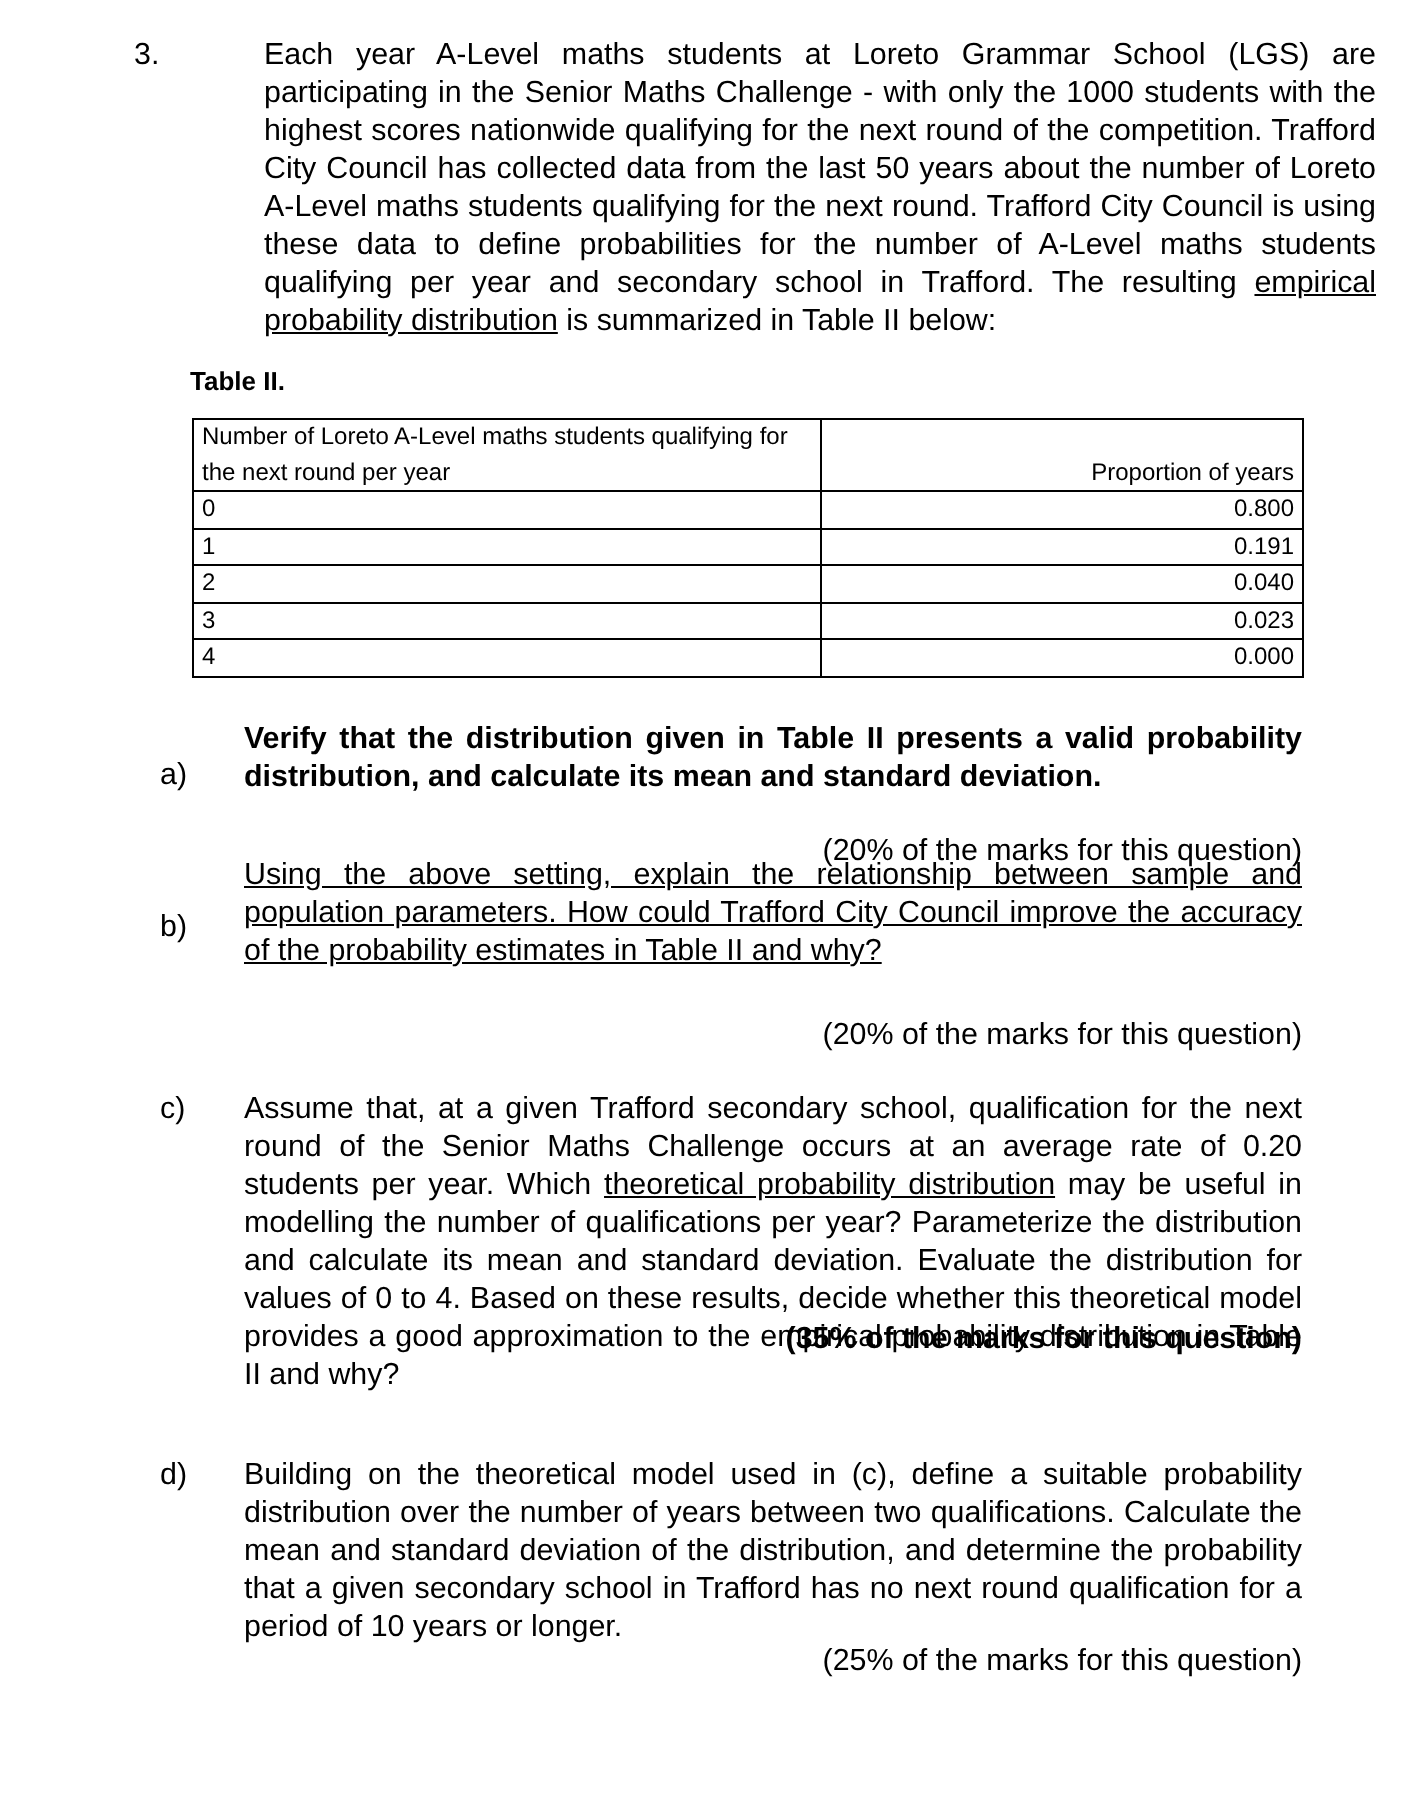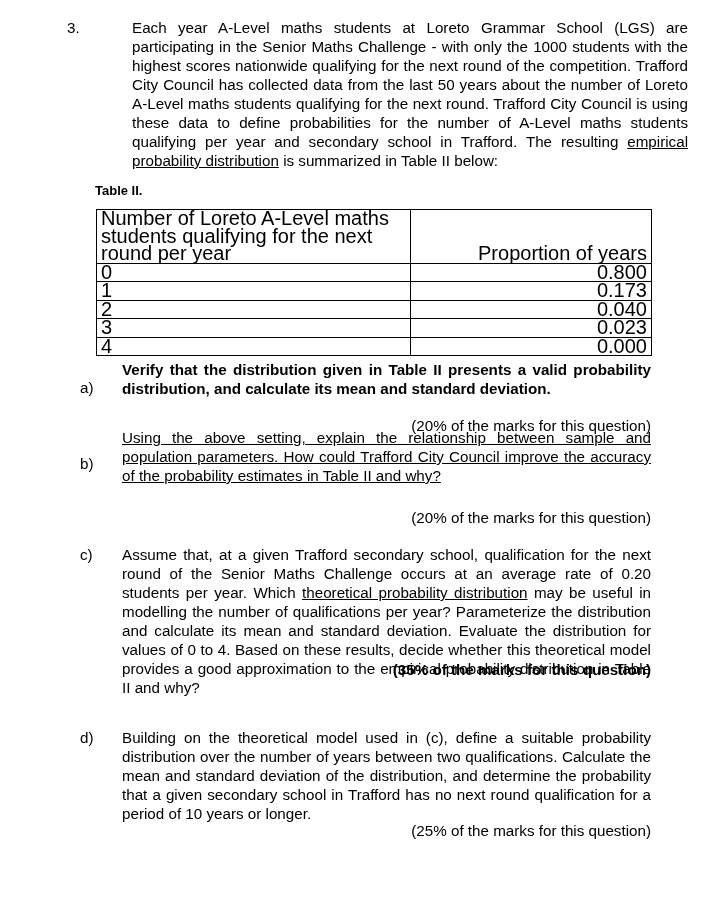--- a/index.html
+++ b/index.html
@@ -3,21 +3,21 @@
 <meta charset="utf-8">
 <style>
   html, body { margin: 0; padding: 0; background: #ffffff; }
   body { width: 706px; height: 898px; position: relative; overflow: hidden;
          font-family: "Liberation Sans", sans-serif; color: #000; font-size: 15.2px; }
   .q-num { position: absolute; left: 67px; top: 18px; line-height: 19px; }
   .para { position: absolute; left: 95px; width: 556px; line-height: 19px; text-align: justify; }
   .para-main { top: 18px; margin-left: 37px; }
   .ul { text-decoration: underline; }
   .table-caption { position: absolute; left: 95px; top: 183px; font-weight: bold; font-size: 13px; }
-  table.tbl { position: absolute; left: 96px; top: 209px; border-collapse: collapse; width: 556px; font-size: 20px; }
+  table.tbl { position: absolute; left: 96px; top: 209px; border-collapse: collapse; width: 556px; font-size: 12px; }
   table.tbl td { border: 1px solid #000; padding: 0 4px; line-height: 17.5px; vertical-align: bottom; }
   table.tbl td.c1 { width: 305px; }
   table.tbl td.c2 { text-align: right; padding-left: 32px; }
   .sub-label { position: absolute; left: 80px; line-height: 19px; }
   .sub-text { position: absolute; left: 122px; width: 529px; line-height: 19px; text-align: justify; }
   .marks { position: absolute; right: 55px; line-height: 19px; text-align: right; margin-left: 24px; }
 </style>
 </head>
 <body>
 
@@ -33,21 +33,21 @@
       <tr>
     <td class="c1">Number of Loreto A-Level maths students qualifying for the next round per year</td>
     <td class="c2">Proportion of years</td>
   </tr>
   <tr>
     <td class="c1">0</td>
     <td class="c2">0.800</td>
   </tr>
   <tr>
     <td class="c1">1</td>
-    <td class="c2">0.173</td>
+    <td class="c2">0.191</td>
   </tr>
   <tr>
     <td class="c1">2</td>
     <td class="c2">0.040</td>
   </tr>
   <tr>
     <td class="c1">3</td>
     <td class="c2">0.023</td>
   </tr>
   <tr>

